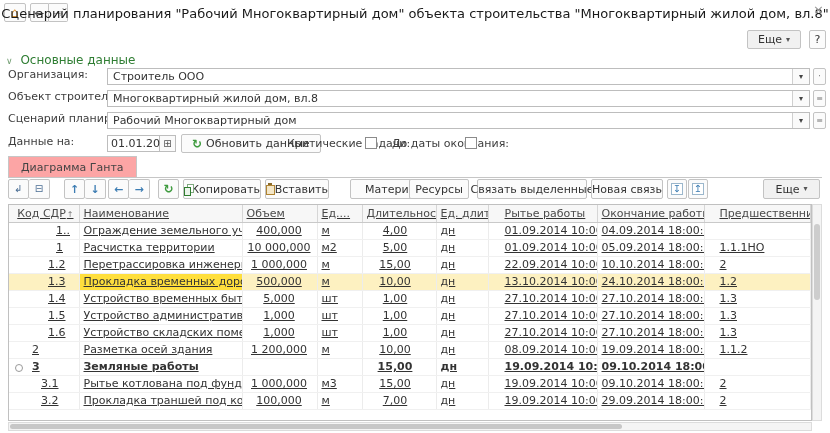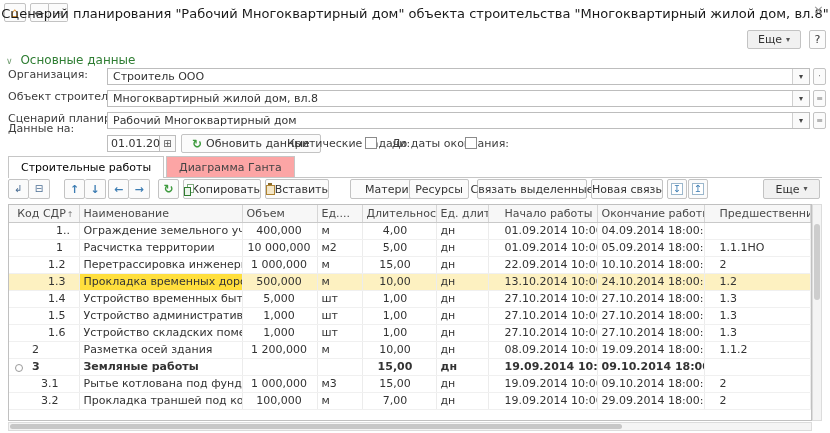--- a/index.html
+++ b/index.html
@@ -36,21 +36,21 @@
   
   .frm-label{position:absolute;left:8px;color:#3d3d3d;}
   .frm-input{position:absolute;left:107px;width:703px;height:17px;border:1px solid #bdbdbd;
              background:#fff;box-sizing:border-box;display:flex;align-items:center;}
   .frm-input .val{flex:1;padding:0 5px;overflow:hidden;white-space:nowrap;}
   .frm-input .dd-btn{width:16px;height:100%;border-left:1px solid #cfcfcf;background:#fafafa;
                      display:flex;align-items:center;justify-content:center;font-size:8px;color:#444;}
   .ext-btn{position:absolute;left:813px;width:13px;height:17px;border:1px solid #c3c3c3;border-radius:2px;
            background:#fbfbfb;box-sizing:border-box;display:flex;align-items:center;justify-content:center;
            font-size:8px;color:#777;}
-  .row1{top:68px;} .row2{top:90px;} .row3{top:112px;} .row4{top:122px;}
+  .row1{top:68px;} .row2{top:90px;} .row3{top:112px;} .row4{top:135px;}
 
   .date-input{position:absolute;left:107px;top:135px;width:53px;height:17px;border:1px solid #bdbdbd;
               box-sizing:border-box;display:flex;align-items:center;padding:0 3px;background:#fff;}
   .cal-btn{position:absolute;left:160px;top:135px;width:16px;height:17px;border:1px solid #bdbdbd;border-left:none;
            box-sizing:border-box;display:flex;align-items:center;justify-content:center;font-size:10px;color:#555;background:#fafafa;}
   .refresh-btn{position:absolute;left:181px;top:134px;height:19px;padding:0 10px;}
   .ic-refresh{color:#3f9b3f;font-size:12px;font-weight:bold;}
   .chk-label{position:absolute;top:137px;color:#3d3d3d;}
   .lbl-critical{left:287px;} .lbl-until{left:392px;}
   .checkbox{position:absolute;top:137px;width:10px;height:10px;border:1px solid #8b8b8b;background:#fff;}
@@ -85,21 +85,21 @@
   .ic-copy{position:relative;width:10px;height:11px;display:inline-block;}
   .ic-copy::before{content:"";position:absolute;left:3px;top:0;width:5px;height:7px;border:1px solid #7fa87f;background:#fff;}
   .ic-copy::after{content:"";position:absolute;left:0;top:3px;width:5px;height:7px;border:1px solid #2f7d2f;background:#eaf4ea;}
   .ic-paste{position:relative;width:10px;height:11px;display:inline-block;}
   .ic-paste::before{content:"";position:absolute;left:0;top:1px;width:7px;height:8px;border:1px solid #b08433;background:#f4e7c8;}
   .ic-paste::after{content:"";position:absolute;left:2px;top:-1px;width:4px;height:2px;background:#8a6a2a;}
   .gicon{color:#4b6e94;font-size:10px;}
 
   
   .grid-wrap{position:absolute;left:8px;top:204px;width:804px;height:217px;border:1px solid #c0c0c0;
-             box-sizing:border-box;background:#fff;}
+             box-sizing:border-box;background:#fff;text-decoration:underline;}
   table.grid{border-collapse:collapse;table-layout:fixed;width:802px;font-size:11px;}
   .grid th{height:17px;box-sizing:border-box;border-right:1px solid #d6d6d6;border-bottom:1px solid #c9c9c9;
            background:#f7f7f7;font-weight:normal;color:#4a4a4a;text-align:left;padding:0 4px;white-space:nowrap;overflow:hidden;}
   .grid td{height:17px;box-sizing:border-box;border-right:1px solid #ececec;border-bottom:1px solid #f0f0f0;
            padding:0 4px;white-space:nowrap;overflow:hidden;}
   .grid th.h-code{text-align:right;padding-right:5px;}
   .grid th.h-start,.grid td.c-start{padding-left:16px;}
   .grid th.h-pred,.grid td.c-pred{padding-left:15px;}
   .grid td.num{text-align:center;}
   .grid td.c-vol{padding-right:5px;}
@@ -202,21 +202,20 @@
 <div class="btn refresh-btn">
   <span class="ic-refresh">↻</span>
   <span>Обновить данные</span>
 </div>
 <div class="chk-label lbl-critical">Критические задачи:</div>
 <div class="checkbox chk-critical"></div>
 <div class="chk-label lbl-until">До даты окончания:</div>
 <div class="checkbox chk-until"></div>
 
 <div class="tabs">
-  <div class="tab active">Строительные работы</div>
   <div class="tab">Диаграмма Ганта</div>
 </div>
 
 <div class="toolbar">
   <div class="btn ib b-grpin">
       <span class="gicon">↲</span>
     </div>
   <div class="btn ib b-grpout">
       <span class="gicon">⊟</span>
     </div>
@@ -273,21 +272,21 @@
         <col>
     </colgroup>
     <thead>
       <tr>
         <th class="h-code"><span>Код СДР</span><span class="sort">↑</span></th>
         <th>Наименование</th>
         <th>Объем</th>
         <th>Ед....</th>
         <th>Длительность</th>
         <th>Ед. длит...</th>
-        <th class="h-start">Начало работы</th>
+        <th class="h-start">Рытье работы</th>
         <th>Окончание работы</th>
         <th class="h-pred">Предшественники</th>
       </tr>
     </thead>
     <tbody>
         <tr>
     <td class="c-code ind3"><span class="code-txt">1..</span></td>
     <td class="c-name">Ограждение земельного участка</td>
     <td class="c-vol num">400,000</td>
     <td class="c-unit">м</td>

